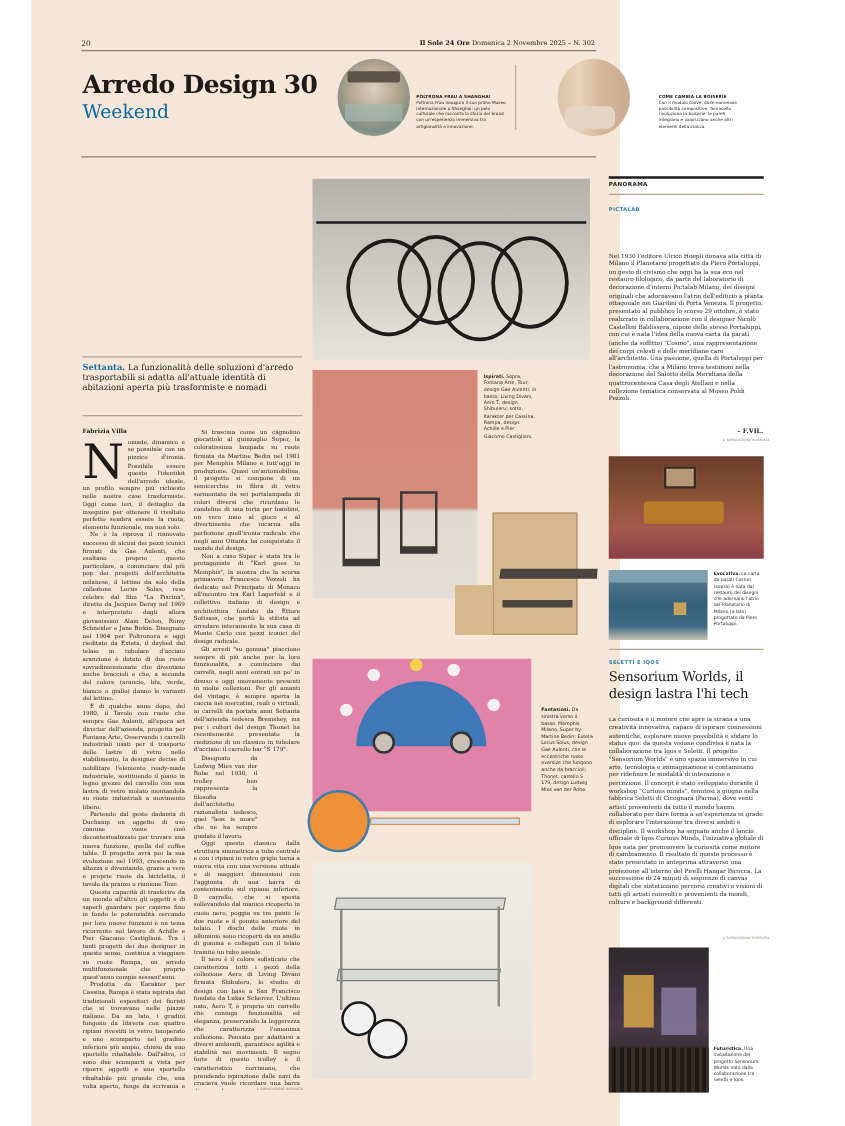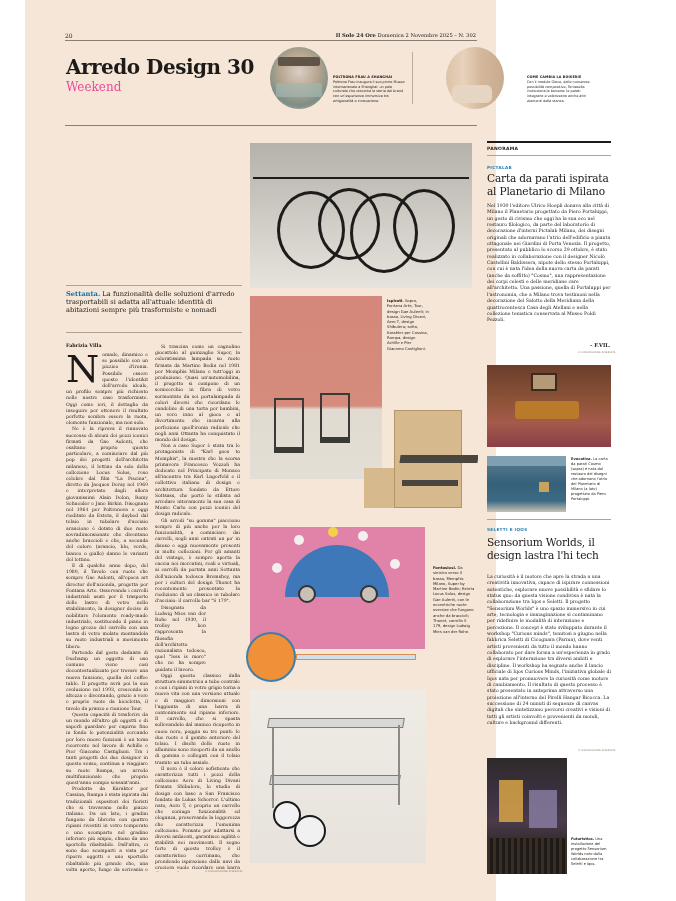--- a/index.html
+++ b/index.html
@@ -5,21 +5,21 @@
   * { box-sizing: border-box; margin: 0; padding: 0; }
   html, body { width: 676px; height: 901px; background: #ffffff; overflow: hidden; }
   body { font-family: "DejaVu Serif", serif; color: #1d1a17; }
   .page { position: absolute; left: 0; top: 0; width: 676px; height: 901px; background: #ffffff; }
   .paper { position: absolute; left: 25px; top: 0; width: 471px; height: 901px; background: #f5e6d8; }
   .pg-num { position: absolute; left: 65px; top: 32px; font-size: 6px; }
   .masthead-right { position: absolute; left: 300px; top: 32px; width: 176px; text-align: right; font-size: 5.2px; white-space: nowrap; }
   .masthead-right b { font-weight: bold; }
   .rule { position: absolute; height: 1px; background: #8a7e72; }
   .brand { position: absolute; left: 66px; top: 55px; font-family: "DejaVu Serif", serif; font-weight: bold; font-size: 20px; letter-spacing: -0.5px; }
-  .brand-sub { position: absolute; left: 66px; top: 80px; font-family: "DejaVu Serif", serif; font-size: 12px; color: #ec4899; }
+  .brand-sub { position: absolute; left: 66px; top: 80px; font-family: "DejaVu Serif", serif; font-size: 15px; color: #0369a1; }
   .teaser-img { position: absolute; border-radius: 50%; }
   .teaser-title { position: absolute; font-family: "DejaVu Sans", sans-serif; font-weight: bold; font-size: 3.4px; letter-spacing: 0.1px; }
   .teaser-text { position: absolute; font-family: "DejaVu Sans", sans-serif; font-size: 3.4px; line-height: 4.7px; }
   .vsep { position: absolute; width: 1px; background: #b9ad9f; }
 
   .headline { position: absolute; left: 66px; top: 140px; width: 170px; font-family: "DejaVu Serif", serif; font-size: 21px; line-height: 24px; letter-spacing: -0.6px; }
   .subhead { position: absolute; left: 66px; top: 290px; width: 178px; font-family: "DejaVu Serif", serif; font-size: 6.7px; line-height: 8.2px; }
   .subhead .lead { color: #1a6fa8; font-weight: bold; }
   .byline { position: absolute; left: 66px; top: 342px; font-size: 4.8px; font-weight: bold; }
   .col { position: absolute; font-family: "DejaVu Serif", serif; font-size: 4.55px; line-height: 6.2px; text-align: justify; hyphens: auto; }
@@ -67,21 +67,21 @@
     <div style="position:absolute; left:6px; top:38px; width:40px; height:18px; background:#e7d5c3; border-radius:6px;"></div>
   </div>
   <div class="teaser-title" style="left:527px; top:75px;">COME CAMBIA LA BOISERIE</div>
   <div class="teaser-text" style="left:527px; top:80px; width:70px;">Con il modulo Glove, dalle numerose possibilità compositive, Tomasella rivoluziona la boiserie: le pareti integrano e valorizzano anche altri elementi della stanza.</div>
 
   <div class="rule" style="left:65px; top:125px; width:412px;"></div>
 
   <div class="rule" style="left:66px; top:285px; width:176px; background:#b0a395;"></div>
   <div class="subhead">
     <span class="lead">Settanta.</span>
-    <span>La funzionalità delle soluzioni d'arredo trasportabili si adatta all'attuale identità di abitazioni sempre più trasformiste e nomadi</span>
+    <span>La funzionalità delle soluzioni d'arredo trasportabili si adatta all'attuale identità di abitazioni aperta più trasformiste e nomadi</span>
   </div>
   <div class="rule" style="left:66px; top:332px; width:176px; background:#b0a395;"></div>
   <div class="byline">Fabrizia Villa</div>
 
   <div class="col" style="left:66px; top:352px; width:82px; height:520px; overflow:hidden;">
     <p class="first"><span class="dropcap">N</span><span>omade, dinamico e se possibile con un pizzico d'ironia. Possibile essere questo l'identikit dell'arredo ideale, un profilo sempre più richiesto nelle nostre case trasformiste. Oggi come ieri, il dettaglio da inseguire per ottenere il risultato perfetto sembra essere la ruota, elemento funzionale, ma non solo.</span></p>
     <p>Ne è la riprova il rinnovato successo di alcuni dei pezzi iconici firmati da Gae Aulenti, che esaltano proprio questo particolare, a cominciare dal più pop dei progetti dell'architetta milanese, il lettino da solo della collezione Locus Solus, reso celebre dal film "La Piscina", diretto da Jacques Deray nel 1969 e interpretato dagli allora giovanissimi Alain Delon, Romy Schneider e Jane Birkin. Disegnato nel 1964 per Poltronova e oggi rieditato da Exteta, il daybed dal telaio in tubolare d'acciaio arancione è dotato di due ruote sovradimensionate che diventano anche braccioli e che, a seconda del colore (arancio, blu, verde, bianco o giallo) danno le varianti del lettino.</p>
     <p>E di qualche anno dopo, del 1980, il Tavolo con ruote che sempre Gae Aulenti, all'epoca art director dell'azienda, progetta per Fontana Arte. Osservando i carrelli industriali usati per il trasporto delle lastre di vetro nello stabilimento, la designer decise di nobilitare l'elemento ready-made industriale, sostituendo il piano in legno grezzo del carrello con una lastra di vetro molato montandola su ruote industriali a movimento libero.</p>
     <p>Partendo dal gesto dadaista di Duchamp un oggetto di uso comune viene così decontestualizzato per trovare una nuova funzione, quella del coffee table. Il progetto avrà poi la sua evoluzione nel 1993, crescendo in altezza e diventando, grazie a vere e proprie ruote da bicicletta, il tavolo da pranzo o riunione Tour.</p>
     <p>Questa capacità di trasferire da un mondo all'altro gli oggetti e di saperli guardare per capirne fino in fondo le potenzialità cercando per loro nuove funzioni è un tema ricorrente nel lavoro di Achille e Pier Giacomo Castiglioni. Tra i tanti progetti dei due designer in questo senso, continua a viaggiare su ruote Rampa, un arredo multifunzionale che proprio quest'anno compie sessant'anni.</p>
@@ -151,21 +151,20 @@
     <div style="position:absolute; left:148px; top:35px; width:2px; height:80px; background:#8a8a86;"></div>
     <div style="position:absolute; left:23px; top:111px; width:28px; height:28px; border-radius:50%; border:2px solid #1a1a1a; background:#f1f1f1;"></div>
     <div style="position:absolute; left:44px; top:125px; width:32px; height:32px; border-radius:50%; border:2px solid #1a1a1a; background:#f1f1f1;"></div>
   </div>
 
   <div class="panorama-top"></div>
   <div class="panorama-label">PANORAMA</div>
   <div class="rule" style="left:487px; top:155px; width:124px; background:#b0a395;"></div>
 
   <div class="kicker" style="left:487px; top:165px;">PICTALAB</div>
-  <div class="side-title" style="left:487px; top:172px; width:124px;">Carta da parati ispirata al Planetario di Milano</div>
   <div class="side-text" style="left:487px; top:203px; width:124px; height:137px; overflow:hidden;">Nel 1930 l'editore Ulrico Hoepli donava alla città di Milano il Planetario progettato da Piero Portaluppi, un gesto di civismo che oggi ha la sua eco nel restauro filologico, da parte del laboratorio di decorazione d'interni Pictalab Milano, dei disegni originali che adornavano l'atrio dell'edificio a pianta ottagonale nei Giardini di Porta Venezia. Il progetto, presentato al pubblico lo scorso 29 ottobre, è stato realizzato in collaborazione con il designer Nicolò Castellini Baldissera, nipote dello stesso Portaluppi, con cui è nata l'idea della nuova carta da parati (anche da soffitto) "Cosmo", una rappresentazione dei corpi celesti e delle meridiane care all'architetto. Una passione, quella di Portaluppi per l'astronomia, che a Milano trova testimoni nella decorazione del Salotto della Meridiana della quattrocentesca Casa degli Atellani e nella collezione tematica conservata al Museo Poldi Pezzoli.</div>
   <div class="signature" style="left:590px; top:342px;">– F.VIL.</div>
   <div class="copyright" style="left:578px; top:351px;">© RIPRODUZIONE RISERVATA</div>
 
   <div class="photo" style="left:487px; top:365px; width:124px; height:82px; background: linear-gradient(180deg, #6a3d2c 0%, #8a5236 40%, #a45a4b 70%, #8a3f49 100%);">
     <div style="position:absolute; left:44px; top:8px; width:26px; height:18px; background:#b59a78; border:2px solid #3b2a20;"></div>
     <div style="position:absolute; left:28px; top:36px; width:64px; height:18px; background:#b97a2a; border-radius:3px;"></div>
   </div>
   <div class="photo" style="left:487px; top:456px; width:79px; height:56px; background: linear-gradient(180deg, #5d7f92 0%, #35607a 50%, #3d6a84 80%, #c8c2b4 100%);">
     <div style="position:absolute; left:0; top:0; width:79px; height:10px; background:#7fa0b0;"></div>

